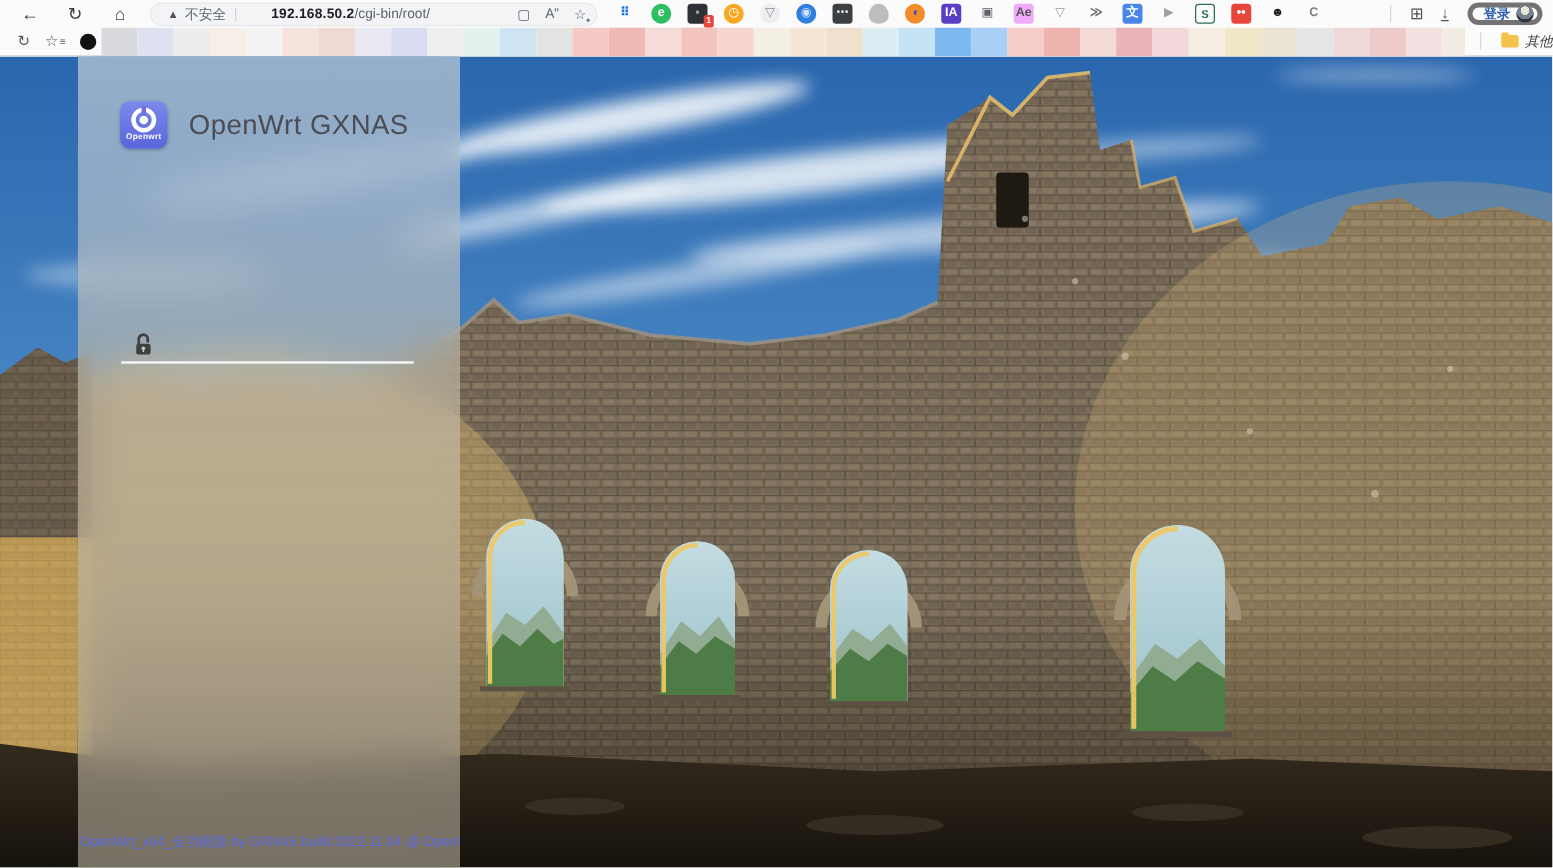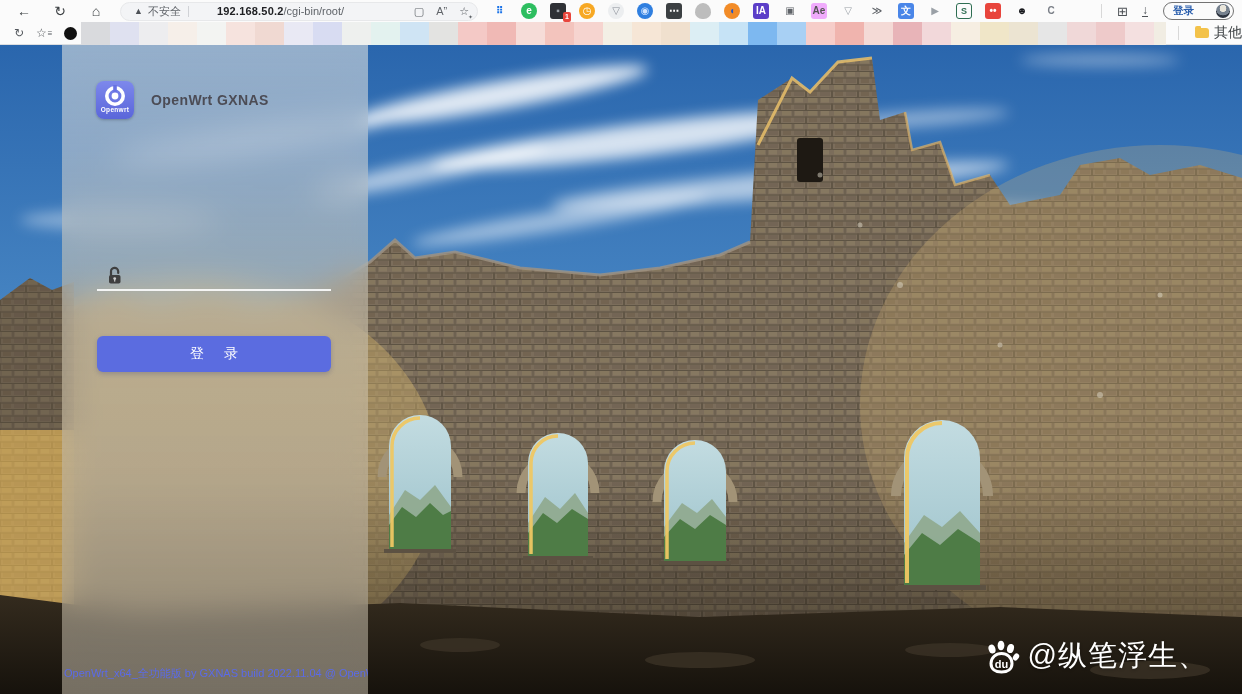--- a/index.html
+++ b/index.html
@@ -26,52 +26,52 @@
     display:inline-flex; align-items:center; justify-content:center; line-height:16px; cursor:pointer; }
   .ext.round { border-radius:50%; }
   .ext.egg { border-radius:50% 50% 46% 46% / 60% 60% 42% 42%; }
   .ext.outline { border:1.6px solid currentColor; border-radius:3px; font-size:9px; }
   .ext .badge { position:absolute; right:-5px; bottom:-3px; background:#e8453c; color:#fff;
     font-style:normal; font-size:7px; line-height:8px; padding:1px 2px; border-radius:2px; font-weight:bold; }
   .tspacer { flex:1; }
   .vsep { width:1px; height:14px; background:#d8d8d8; margin:0 8px; }
   .tool { color:#4d5156; font-size:13px; margin:0 7px; cursor:pointer; }
   .tool.dl { font-size:12px; border-bottom:1.6px solid #4d5156; line-height:10px; height:12px; }
-  .loginpill { display:flex; align-items:center; gap:22px; border:1px solid #737373; border-radius:10px;
+  .loginpill { display:flex; align-items:center; gap:5px; border:4px solid #737373; border-radius:10px;
     height:18px; padding:0 3px 0 9px; margin-left:8px; cursor:pointer; }
   .loginpill .lbl { color:#2b5fad; font-size:10.5px; font-weight:bold; white-space:nowrap; }
   .avatar { width:14px; height:14px; border-radius:50%;
     background:radial-gradient(circle at 50% 32%, #e9e5da 0 28%, #77828f 30% 58%, #2d3440 60%); }
 
   .row2 { height:23px; display:flex; align-items:center; border-bottom:1px solid #dcdee0; padding-left:8px; }
   .bmic { color:#55595e; font-size:12px; margin:0 6px; display:flex; align-items:center; cursor:pointer; }
   .bmic .lines { font-size:8px; margin-left:1px; letter-spacing:-1px; }
   .dot { width:13px; height:13px; border-radius:50%; background:#111; margin:0 4px 0 6px; }
   .favstrip { display:flex; height:23px; overflow:hidden; flex:1; }
   .fav { width:29px; height:23px; flex:0 0 auto; cursor:pointer; }
   .bmright { display:flex; align-items:center; white-space:nowrap; padding:0 0 0 4px; }
   .folder { width:14px; height:10px; background:#f3c24a; border-radius:1.5px 3px 2px 2px; position:relative; margin:0 5px 0 8px; }
   .folder:before { content:""; position:absolute; left:0; top:-2.5px; width:6px; height:3px; background:#f3c24a; border-radius:2px 1px 0 0; }
-  .bmlabel { font-size:14px; color:#3c4043; }
+  .bmlabel { font-size:11px; color:#3c4043;font-style:italic; }
 
   
   .content { position:absolute; left:0; top:45px; width:1242px; height:649px; overflow:hidden; }
   .bg { position:absolute; left:0; top:0; }
 
   .panel { position:absolute; left:62px; top:0; width:306px; height:649px; overflow:hidden;
     backdrop-filter:blur(14px) saturate(.9); -webkit-backdrop-filter:blur(14px) saturate(.9);
     background:linear-gradient(180deg, rgba(178,196,213,.78) 0%, rgba(185,198,211,.66) 16%,
       rgba(204,197,180,.58) 36%, rgba(209,198,174,.55) 54%, rgba(193,183,164,.58) 74%,
       rgba(176,168,152,.62) 100%); }
   .brand { position:absolute; left:34px; top:36px; display:flex; align-items:center; }
   .logo { width:38px; height:38px; border-radius:8px; background:linear-gradient(180deg,#7d88ec,#5a66da);
     display:flex; flex-direction:column; align-items:center; justify-content:flex-start; box-shadow:0 1px 3px rgba(0,0,0,.25); }
   .logo svg { margin-top:4px; }
   .logo .lt { color:#fff; font-size:6.5px; font-weight:bold; letter-spacing:.3px; margin-top:-1px; }
-  .ptitle { margin-left:17px; font-size:14px; font-weight:bold; color:#4c4c55; letter-spacing:.4px; }
+  .ptitle { margin-left:17px; font-size:22px; font-weight:normal; color:#4c4c55; letter-spacing:.4px; }
 
   .field { position:absolute; left:35px; width:234px; height:30px; border-bottom:2px solid rgba(255,255,255,.88);
     display:flex; align-items:center; }
   .field.user { top:171px; }
   .field.pass { top:216px; }
   .field .fic { margin-left:9px; width:17px; display:flex; justify-content:center; }
   .field input { flex:1; margin-left:15px; background:transparent; border:none; outline:none;
     font-size:13px; color:#3a3a3a; font-family:inherit; letter-spacing:.4px; }
 
   .loginbtn { position:absolute; left:35px; top:291px; width:234px; height:36px; border:none; border-radius:6px;
@@ -341,31 +341,17 @@
         <svg width="17" height="18" viewBox="0 0 17 18">
           <path d="M5,9 L5,5.6 A3.6,3.6 0 0 1 12.2,5.2 L12.2,7" fill="none" stroke="#3f3f3f" stroke-width="2.2" stroke-linecap="round"></path>
           <rect x="3" y="9" width="11.5" height="8.5" rx="1.8" fill="#3f3f3f"></rect>
           <circle cx="8.7" cy="12.6" r="1.4" fill="#cfcfcf"></circle>
           <rect x="8.1" y="13.2" width="1.2" height="2.4" fill="#cfcfcf"></rect>
         </svg>
       </span>
       <input type="password" style="">
     </div>
 
-    <button class="loginbtn">登 录</button>
 
     <div class="pfooter">OpenWrt_x64_全功能版 by GXNAS build 2022.11.04 @ OpenWrt R22.11.11</div>
   </div>
 
-  <div class="watermark">
-    <svg class="paw" width="40" height="40" viewBox="0 0 40 40">
-      <g fill="#ffffff">
-        <ellipse cx="10" cy="13" rx="3.4" ry="4.6" transform="rotate(-18 10 13)"></ellipse>
-        <ellipse cx="19" cy="9.5" rx="3.4" ry="4.8"></ellipse>
-        <ellipse cx="28.5" cy="12.5" rx="3.4" ry="4.6" transform="rotate(16 28.5 12.5)"></ellipse>
-        <ellipse cx="34" cy="21" rx="2.8" ry="3.8" transform="rotate(35 34 21)"></ellipse>
-      </g>
-      <path d="M19.5,17.5 C25,17.5 30,21.5 30,27.5 C30,33 25.8,36 19.5,36 C13.2,36 9,33 9,27.5 C9,21.5 14,17.5 19.5,17.5 Z" fill="none" stroke="#ffffff" stroke-width="3"></path>
-      <text x="19.5" y="31.5" text-anchor="middle" font-size="11" font-weight="bold" fill="#ffffff">du</text>
-    </svg>
-    <span class="wtext">@纵笔浮生、</span>
-  </div>
 </div>
 
 </body></html>

